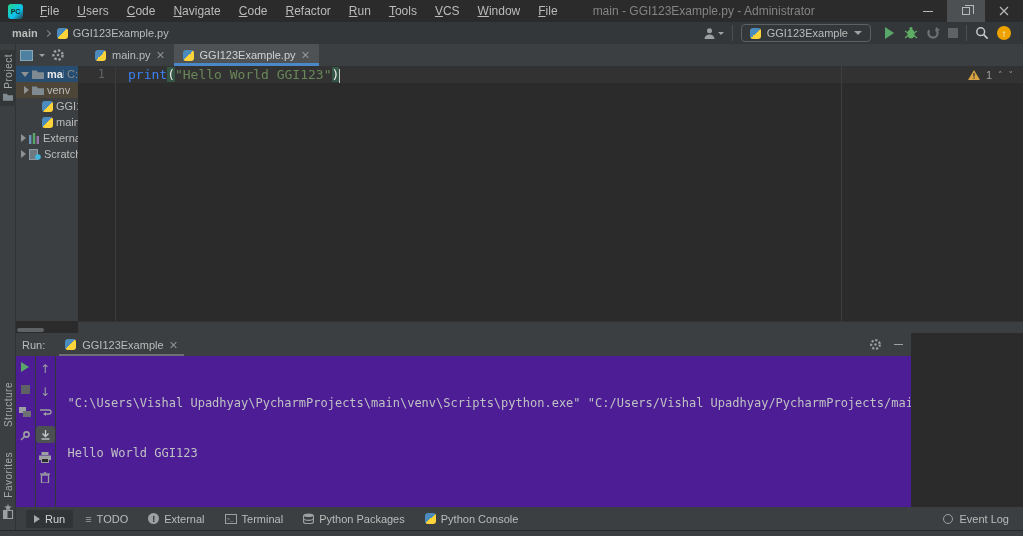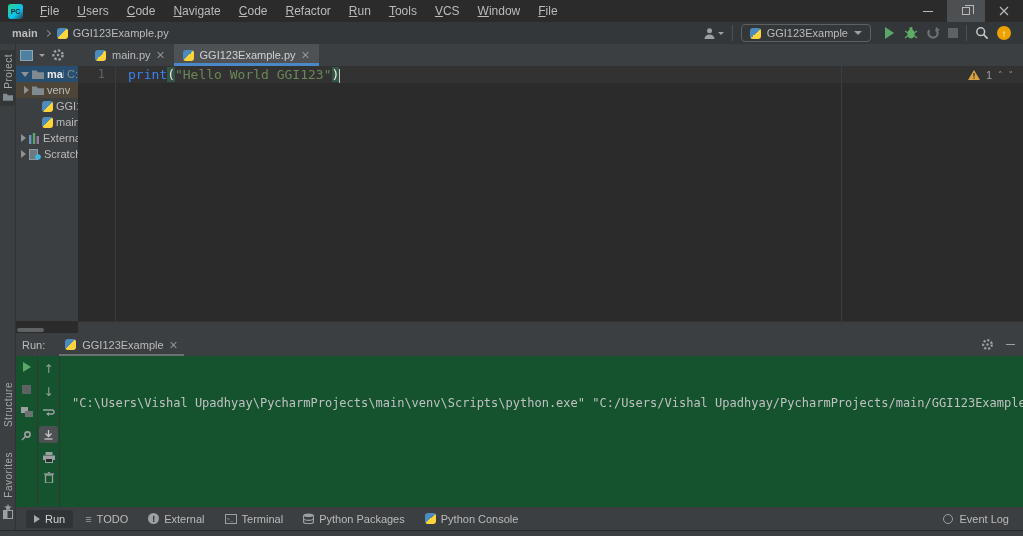--- a/index.html
+++ b/index.html
@@ -92,21 +92,21 @@
   .tok-func { color:#3b82f6; }
   .tok-paren { background:#345644; color:#e8e8e8; }
   .tok-str { color:#6a8759; }
   .caret { display:inline-block; width:1px; height:14px; background:#c8c8c8; vertical-align:middle; }
   .inspect { position:absolute; right:10px; top:3px; display:flex; align-items:center; gap:6px;
     color:#9da0a3; font-size:11px; }
   .editor-hstrip { left:78px; top:321px; width:945px; height:12px; background:#3c3f41; border-top:1px solid #323232; }
   .proj-scroll-thumb { left:17px; top:328px; width:27px; height:4px; background:#5f6365; border-radius:2px; }
 
   
-  .runpanel { left:16px; top:333px; width:1007px; height:174px; background:#14532d; }
+  .runpanel { left:16px; top:333px; width:895px; height:174px; background:#4c1d95; }
   .run-header { height:23px; background:#3c3f41; display:flex; align-items:center;
     font-size:11px; color:#bbbbbb; padding:0 8px 0 6px; }
   .run-tab { display:flex; align-items:center; gap:6px; margin-left:14px; height:100%;
     padding:0 6px; box-shadow:inset 0 -2px 0 #6e7173; }
   .run-header-right { margin-left:auto; display:flex; align-items:center; gap:12px; }
   .console { position:absolute; left:0; top:23px; right:0; bottom:0; display:flex; }
   .icol { width:23px; border-right:1px solid #333637; display:flex; flex-direction:column;
     align-items:center; padding-top:6px; gap:13px; }
   .icol2 { gap:9px; }
   .ibox { width:19px; height:17px; display:flex; align-items:center; justify-content:center; }
@@ -146,20 +146,21 @@
   <div class="menu-item">Users</div>
   <div class="menu-item">Code</div>
   <div class="menu-item">Navigate</div>
   <div class="menu-item">Code</div>
   <div class="menu-item">Refactor</div>
   <div class="menu-item">Run</div>
   <div class="menu-item">Tools</div>
   <div class="menu-item">VCS</div>
   <div class="menu-item">Window</div>
   <div class="menu-item">File</div>
+  <div class="win-title">main - GGI123Example.py - Administrator</div>
   <div class="win-controls">
     <div class="win-btn">
         <span class="min-glyph"></span>
       </div>
     <div class="win-btn hl">
         <span class="max-glyph"></span>
       </div>
     <div class="win-btn">
       <svg width="10" height="10">
           <path d="M1 1 L9 9 M9 1 L1 9" stroke="#b9b9b9" stroke-width="1.2"></path>
@@ -360,20 +361,21 @@
           <rect x="2.5" y="6.5" width="7" height="4" fill="#2b2b2b" stroke="#9da0a3"></rect>
         </svg>
       <svg width="10" height="11">
           <rect x="1.5" y="3" width="7" height="8" fill="none" stroke="#9da0a3" stroke-width="1.3"></rect>
           <line x1="0" y1="2" x2="10" y2="2" stroke="#9da0a3" stroke-width="1.3"></line>
           <line x1="3.8" y1="0.8" x2="6.2" y2="0.8" stroke="#9da0a3" stroke-width="1.3"></line>
         </svg>
     </div>
     <div class="out">
       <div>"C:\Users\Vishal Upadhyay\PycharmProjects\main\venv\Scripts\python.exe" "C:/Users/Vishal Upadhyay/PycharmProjects/main/GGI123Example.py"</div>
+      <div>Hello World GGI123</div>
       <div>&nbsp;</div>
       
     </div>
   </div>
 </div>
 
 <div class="abs bottombar">
   <div class="bb-item active">
     <span class="mini-play"></span>
     <span>Run</span>

